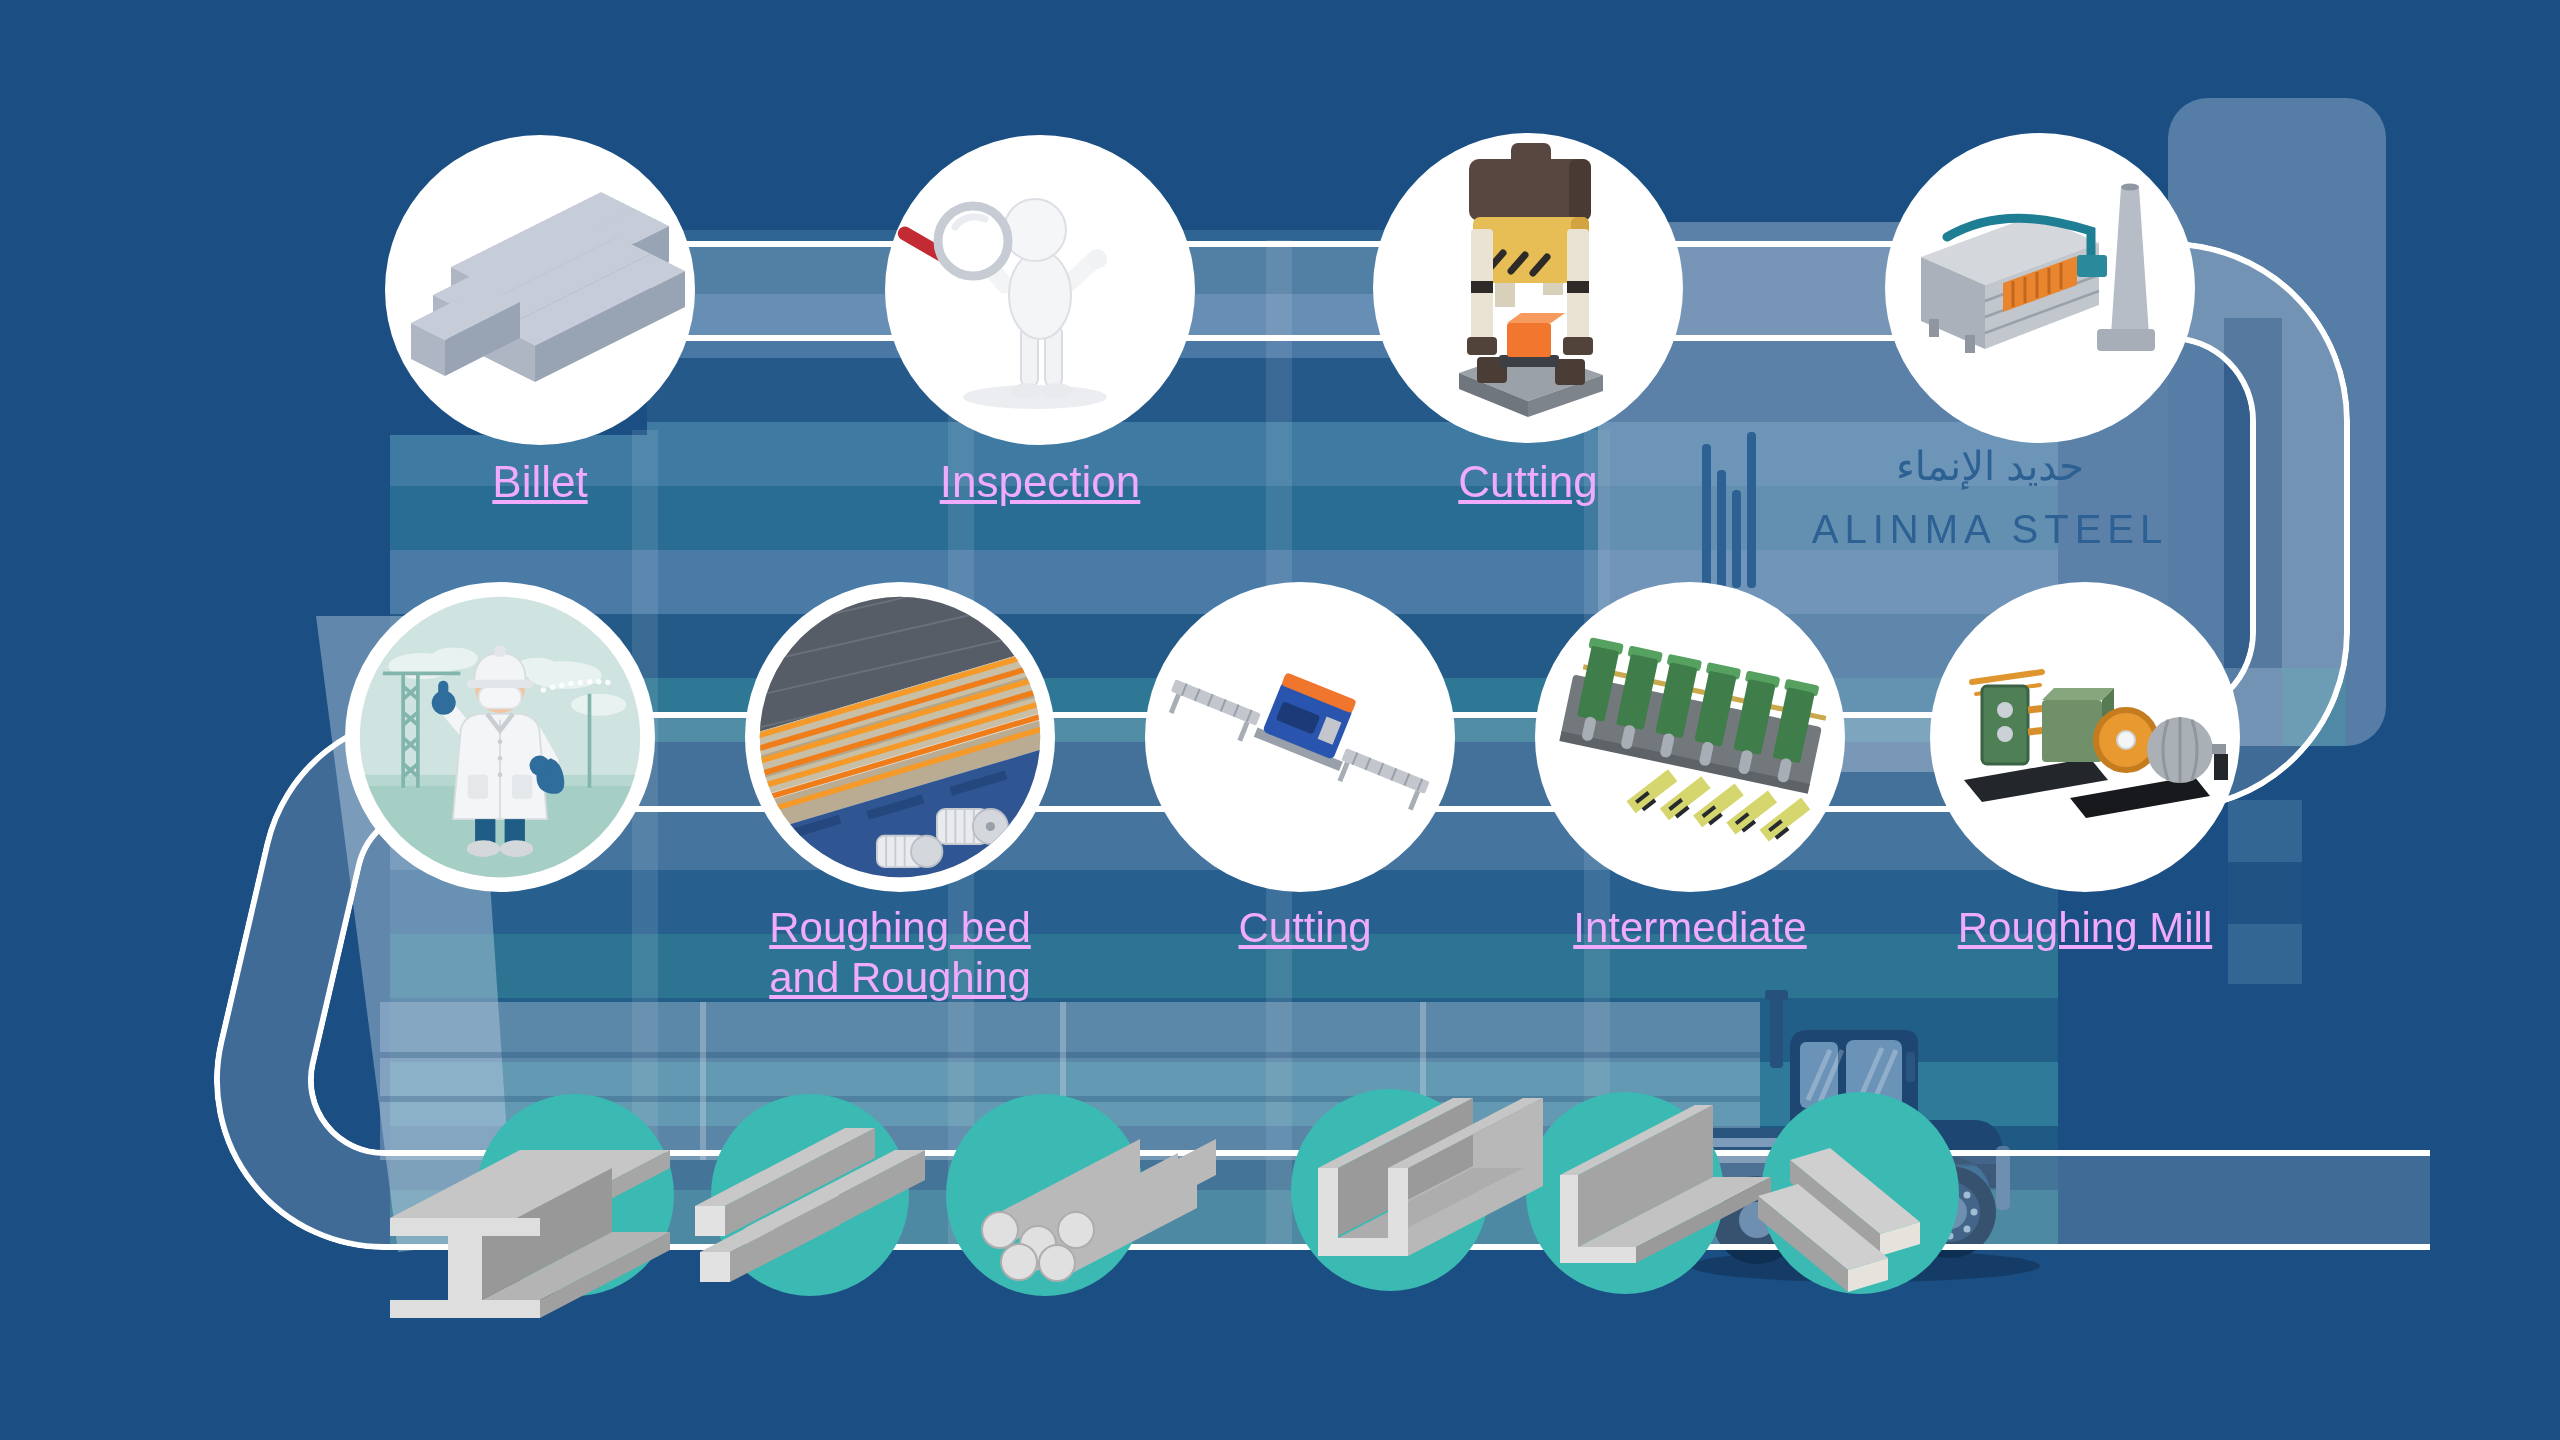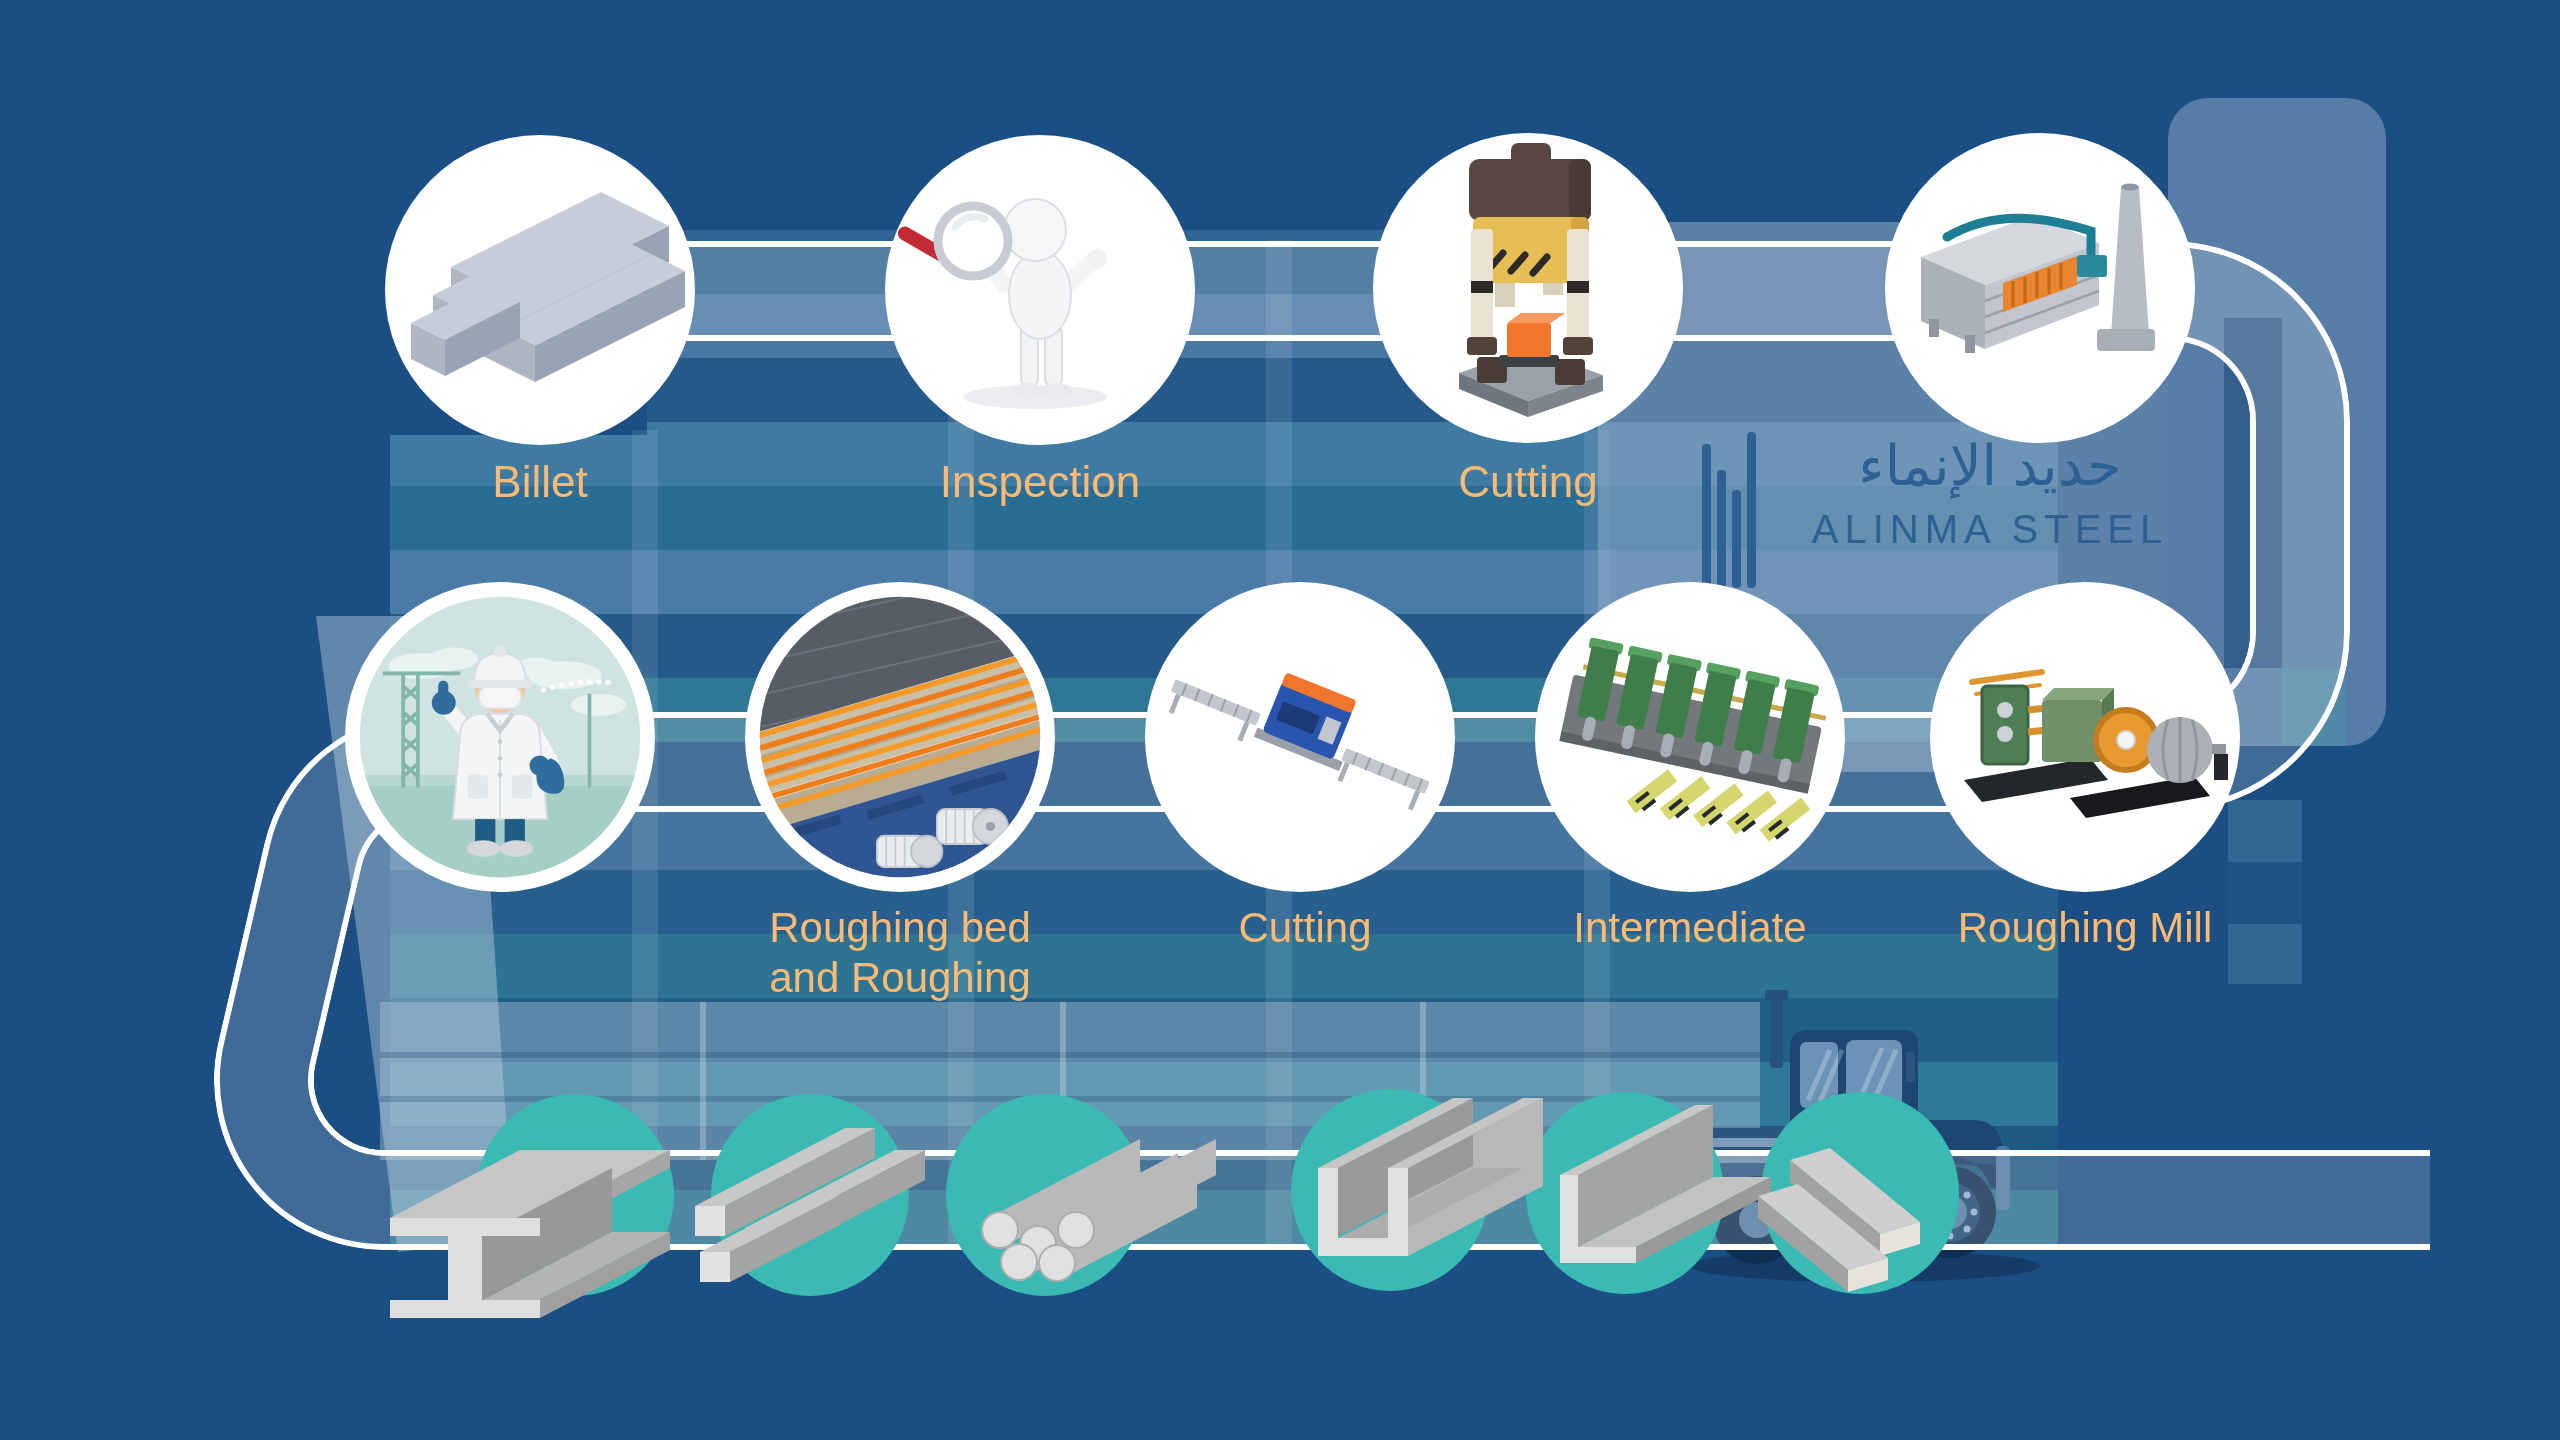--- a/index.html
+++ b/index.html
@@ -2,26 +2,26 @@
 <html><head>
 <meta charset="utf-8">
 <style>
   html,body{margin:0;padding:0;background:#0e3154;}
   .stage{position:relative;width:2560px;height:1440px;overflow:hidden;background:#1b4e83;
          font-family:"Liberation Sans",sans-serif;}
   .layer{position:absolute;left:0;top:0;width:2560px;height:1440px;}
   .node{position:absolute;width:310px;height:310px;border-radius:50%;background:#fff;
         display:flex;align-items:center;justify-content:center;box-sizing:border-box;}
   .node svg{display:block;}
-  .lbl{position:absolute;color:#fdba74;text-align:right;transform:translateX(-50%);
-       font-size:44px;line-height:52px;white-space:nowrap;}
+  .lbl{position:absolute;color:#f0abfc;text-align:right;transform:translateX(-50%);
+       font-size:44px;line-height:52px;white-space:nowrap;text-decoration:underline;}
   .lbl.mid{font-size:42px;line-height:50px;}
   .lbl span{display:block;}
   .brand{position:absolute;left:1765px;top:438px;width:450px;text-align:center;color:#2d6093;}
-  .brand-ar{font-size:56px;line-height:56px;direction:rtl;}
+  .brand-ar{font-size:40px;line-height:56px;direction:rtl;}
   .brand-en{font-size:40px;line-height:54px;letter-spacing:6px;margin-top:8px;white-space:nowrap;}
   .brand-mark{position:absolute;left:1700px;top:430px;}
 </style>
 </head>
 <body>
 
 <div class="stage">
 
   <svg class="layer" viewBox="0 0 2560 1440" aria-hidden="true">
 

